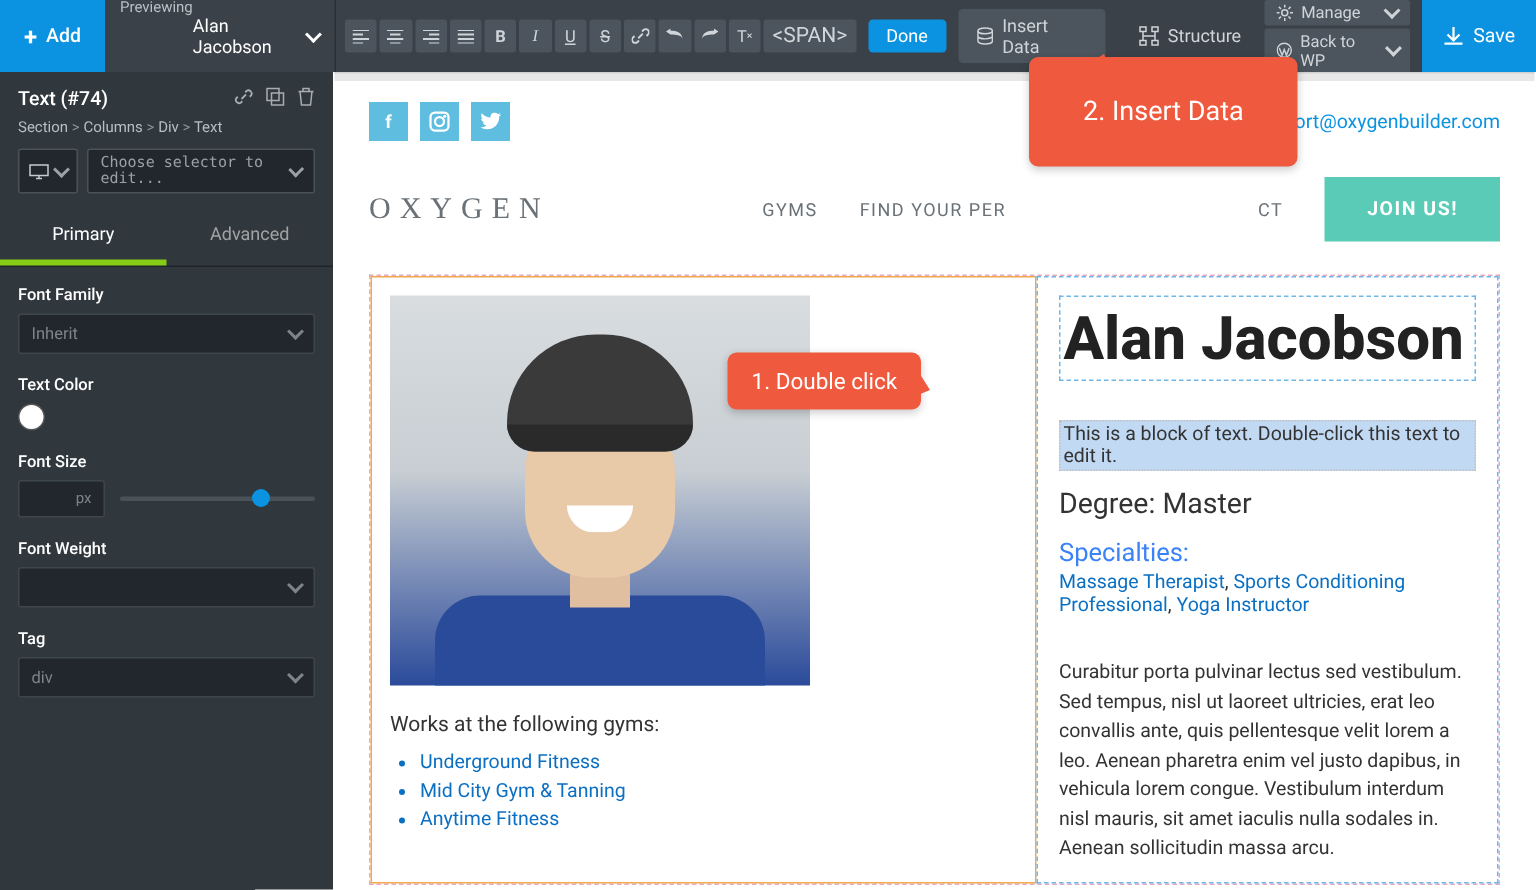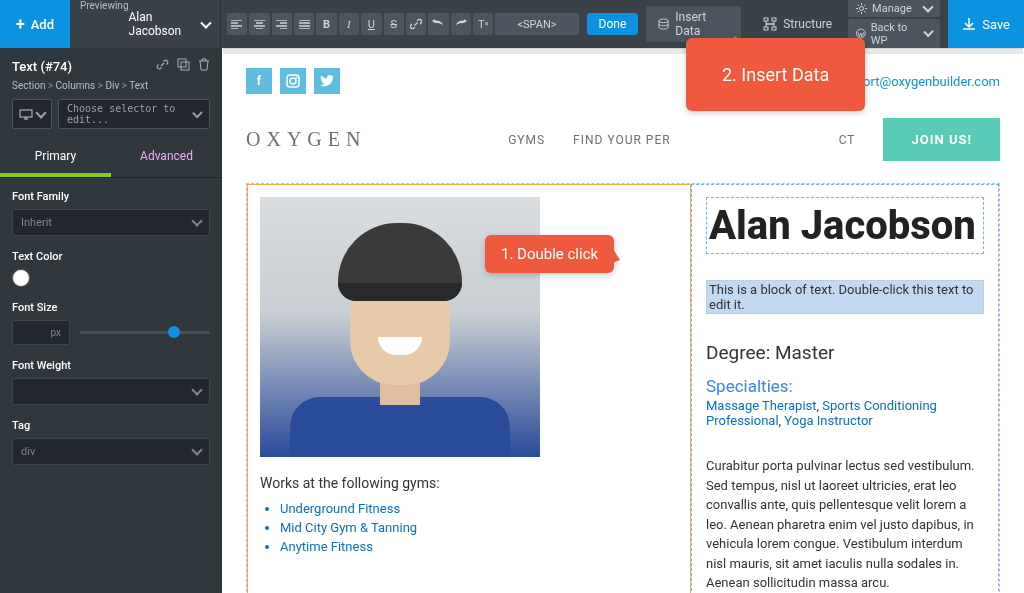--- a/index.html
+++ b/index.html
@@ -7,21 +7,21 @@
 
 
 .topbar { display: flex; height: 48px; background: #3a4149; color: #ccc; font-size: 12px; }
 .add-btn { background: #0b93e2; color: #fff; padding: 0 16px; display: flex; align-items: center; gap: 6px; font-weight: 500; font-size: 13px; cursor: pointer; }
 .add-btn .plus { font-size: 16px; font-weight: bold; }
 .preview-sel { display: flex; flex-direction: row; justify-content: center; padding: 0 10px; min-width: 140px; border-right: 1px solid #2a3036; }
 .preview-sel .lbl { color: #b8bfc5; font-size: 10px; margin-bottom: 2px; }
 .preview-sel .val { color: #fff; font-size: 12px; display: flex; align-items: center; justify-content: space-between; }
 .text-tools { display: flex; align-items: center; gap: 2px; padding: 0 6px; }
 .tool-btn { width: 22px; height: 22px; background: #4c555d; border-radius: 2px; display: flex; align-items: center; justify-content: center; color: #d0d5da; font-size: 11px; cursor: pointer; }
-.tool-btn.wide { width: auto; padding: 0 22px; font-size: 11px; }
+.tool-btn.wide { width: auto; padding: 0 6px; font-size: 14px; }
 .done-btn { background: #0b93e2; color: #fff; padding: 4px 12px; border-radius: 3px; font-size: 12px; margin: 0 6px; cursor: pointer; }
 .insert-btn { background: #4c555d; color: #cfd4d9; padding: 4px 12px; border-radius: 3px; font-size: 12px; display: flex; align-items: center; gap: 6px; cursor: pointer; }
 .sp { flex: 1; }
 .right-tools { display: flex; align-items: center; padding: 0 8px; gap: 8px; }
 .struct-btn { display: flex; align-items: center; gap: 6px; color: #cfd4d9; font-size: 12px; cursor: pointer; padding: 0 8px; }
 .manage-col { display: flex; flex-direction: column; gap: 2px; }
 .manage-btn { background: #4c555d; color: #cfd4d9; font-size: 11px; padding: 2px 8px; border-radius: 2px; display: flex; align-items: center; gap: 5px; cursor: pointer; min-width: 92px; justify-content: space-between; }
 .save-btn { background: #0b93e2; color: #fff; padding: 0 14px; height: 48px; display: flex; align-items: center; gap: 6px; font-size: 13px; cursor: pointer; }
 
 
@@ -29,21 +29,21 @@
 .side-hdr { padding: 10px 12px 6px; display: flex; justify-content: space-between; align-items: center; }
 .side-hdr .title { color: #fff; font-size: 13px; font-weight: 500; }
 .side-hdr .icons { display: flex; gap: 8px; color: #a6adb3; }
 .side-hdr .icons span { cursor: pointer; }
 .crumb { padding: 0 12px 8px; font-size: 10px; color: #8d949a; }
 .crumb a { color: #b7bec4; text-decoration: none; }
 .sel-row { display: flex; gap: 6px; padding: 0 12px 10px; }
 .sel-device { background: #21272c; border: 1px solid #4a5259; border-radius: 2px; padding: 3px 6px; display: flex; align-items: center; gap: 4px; cursor: pointer; }
 .sel-class { flex: 1; background: #21272c; border: 1px solid #4a5259; border-radius: 2px; padding: 3px 8px; font-family: monospace; font-size: 10px; color: #9aa1a7; display: flex; justify-content: space-between; align-items: center; }
 .tabs { display: flex; border-bottom: 1px solid #1e2428; }
-.tab { flex: 1; text-align: center; padding: 10px 0; font-size: 12px; cursor: pointer; color: #f0abfc; }
+.tab { flex: 1; text-align: center; padding: 10px 0; font-size: 12px; cursor: pointer; color: #a3a3a3; }
 .tab.active { color: #fff; border-bottom: 4px solid #84cc16; }
 .panel { padding: 12px; }
 .field { margin-bottom: 14px; }
 .field .flabel { color: #fff; font-size: 11px; font-weight: 500; margin-bottom: 6px; display: block; }
 .field .input { background: #21272c; border: 1px solid #3e464d; border-radius: 2px; padding: 6px 8px; color: #7d848a; font-size: 11px; display: flex; justify-content: space-between; align-items: center; }
 .color-swatch { width: 18px; height: 18px; border-radius: 50%; background: #fff; border: 1px solid #555; cursor: pointer; }
 .size-row { display: flex; align-items: center; gap: 10px; }
 .size-box { width: 58px; background: #21272c; border: 1px solid #3e464d; border-radius: 2px; padding: 6px 8px; color: #7d848a; font-size: 10px; text-align: right; }
 .slider { flex: 1; height: 3px; background: #4a5259; border-radius: 2px; position: relative; }
 .slider .thumb { position: absolute; width: 12px; height: 12px; background: #0b93e2; border-radius: 50%; top: -5px; left: 68%; }
@@ -64,21 +64,21 @@
 
 .content-row { display: flex; margin: 0 24px; border: 1px dashed #e7a8c3; }
 .col-left { width: 444px; border: 1px solid #f0a94f; padding: 12px; }
 .col-right { flex: 1; border: 1px dashed #6fb7e8; padding: 12px 14px; }
 .photo { width: 280px; height: 260px; background: linear-gradient(180deg, #d9dde0 0%, #c8ced3 45%, #2a4a9a 100%); position: relative; overflow: hidden; }
 .works-lbl { font-size: 14px; color: #333; margin: 18px 0 10px; }
 .gym-list { padding-left: 20px; }
 .gym-list li { color: #0b6fc2; font-size: 13px; margin-bottom: 4px; cursor: pointer; }
 
 .person-name { font-size: 40px; font-weight: 800; color: #222; margin-bottom: 26px; border: 1px dashed #6fb7e8; padding: 4px 2px; }
-.editable { font-size: 13px; color: #333; background: #c1d9f2; border: 1px dotted #c0c0c0; padding: 1px 2px; margin-bottom: 27px; }
+.editable { font-size: 13px; color: #333; background: #c1d9f2; border: 1px dotted #c0c0c0; padding: 1px 2px; margin-bottom: 10px; }
 .degree { font-size: 19px; color: #333; margin-bottom: 12px; }
 .spec-lbl { font-size: 17px; color: #3b82f6; margin-bottom: 2px; }
 .spec-links { font-size: 13px; }
 .spec-links a { color: #0b6fc2; text-decoration: none; cursor: pointer; }
 .spec-links .sep { color: #333; }
 .bio { font-size: 13px; color: #333; line-height: 1.5; margin-top: 28px; }
 
 
 .callout { position: absolute; background: #ef5a3e; color: #fff; padding: 10px 16px; border-radius: 6px; font-size: 15px; box-shadow: 0 2px 6px rgba(0,0,0,.2); }
 .callout .tail { position: absolute; width: 0; height: 0; }

